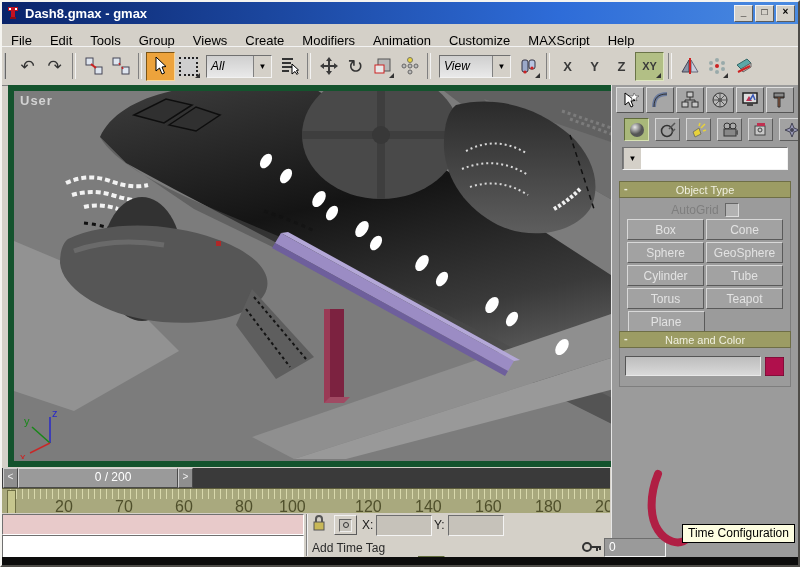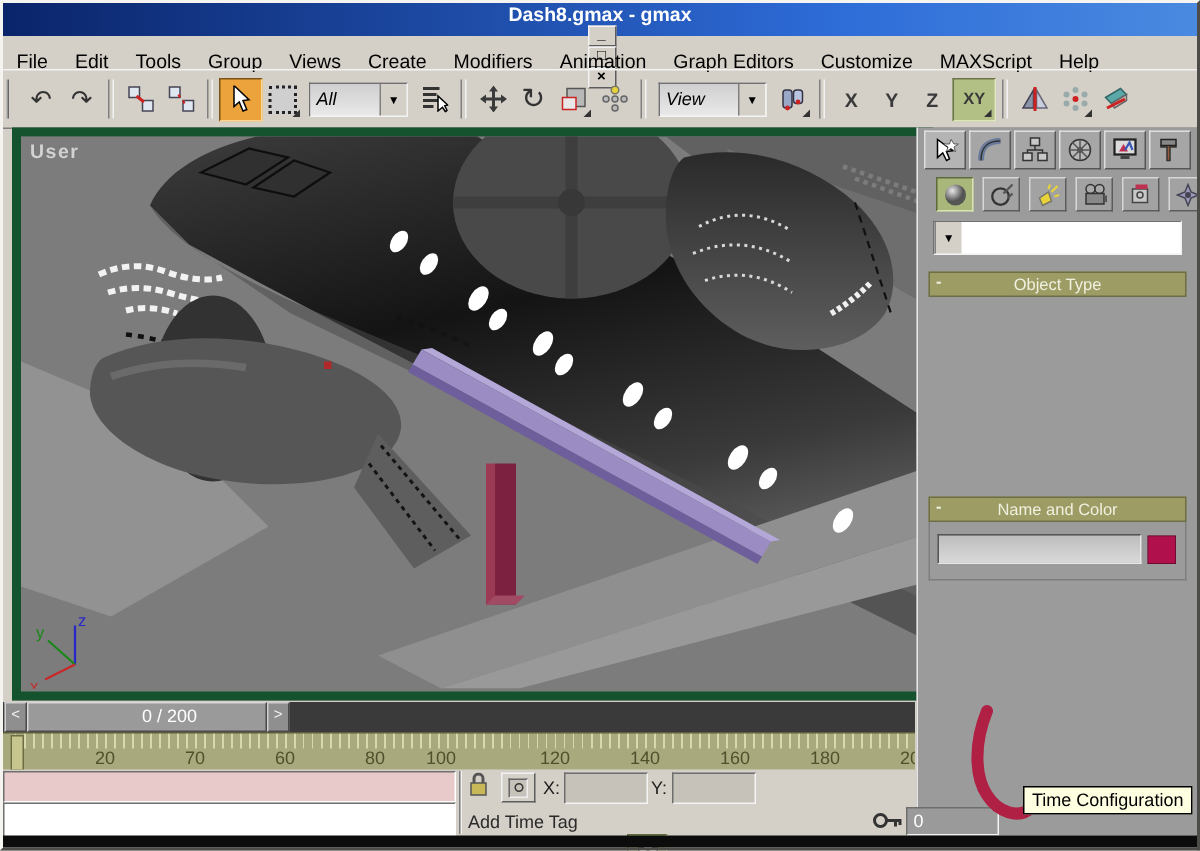--- a/index.html
+++ b/index.html
@@ -2,21 +2,21 @@
 <html><head>
 <meta charset="utf-8">
 <style>
   html,body{margin:0;padding:0;}
   body{width:800px;height:567px;position:relative;background:#d4d0c8;
        font-family:"Liberation Sans",sans-serif;overflow:hidden;}
   .abs{position:absolute;}
   .frame{left:0;top:0;right:0;bottom:0;border:2px solid;border-color:#f5f4f0 #4e4c48 #4e4c48 #f5f4f0;pointer-events:none;z-index:50;}
   
   .titlebar{left:2px;top:2px;right:2px;height:22px;background:linear-gradient(to right,#0a246a,#2e6cd8 70%,#4a8ae0);
-            display:flex;align-items:center;padding:0 3px;color:#fff;font-weight:bold;font-size:13px;flex-direction:column;}
+            display:flex;align-items:center;padding:0 3px;color:#fff;font-weight:bold;font-size:13px;}
   .winbtn{width:17px;height:15px;background:#d4d0c8;border:1px solid;border-color:#f2f2f2 #5c5c5c #5c5c5c #f2f2f2;
           margin-left:2px;font-size:10px;line-height:12px;text-align:center;color:#000;font-weight:bold;}
   
   .menubar{left:2px;top:24px;right:2px;height:22px;display:flex;align-items:center;font-size:13px;color:#000;}
   .menuitem{padding:2px 9px;margin-top:11px;}
   
   .toolbar{left:2px;top:46px;right:2px;height:38px;border-top:1px solid #f2f2f2;border-bottom:1px solid #808080;
            display:flex;align-items:center;padding-left:2px;}
   .tsep{width:2px;height:26px;border-left:1px solid #808080;border-right:1px solid #f2f2f2;margin:0 4px;}
   .tbtn{width:27px;height:27px;display:flex;align-items:center;justify-content:center;position:relative;color:#333;}
@@ -46,21 +46,21 @@
           color:#e2e2e2;font-size:12px;display:flex;align-items:center;justify-content:center;margin:1px;}
   
   .sliderrow{left:2px;top:468px;width:608px;height:20px;background:#3a3a3a;display:flex;align-items:center;}
   .sbtn{width:13px;height:18px;background:#8f8f8f;border:1px solid;border-color:#cfcfcf #4a4a4a #4a4a4a #cfcfcf;
         color:#f0f0f0;font-size:10px;line-height:16px;text-align:center;}
   .shandle{width:128px;height:18px;background:#9a9a9a;border:1px solid;border-color:#d6d6d6 #4a4a4a #4a4a4a #d6d6d6;
            color:#fff;font-size:12px;text-align:center;line-height:17px;padding-left:30px;}
   .trackbar{left:2px;top:488px;width:608px;height:24px;background:#a9a97e;border-top:1px solid #5e5e3c;overflow:hidden;}
   .ticks{position:absolute;left:8px;top:0;width:604px;height:10px;
          background:repeating-linear-gradient(to right,#d8d8ac 0 1px,transparent 1px 6px);}
-  .tlabel{position:absolute;top:9px;width:30px;text-align:center;font-size:12px;color:#50502c;}
+  .tlabel{position:absolute;top:9px;width:30px;font-size:16px;color:#50502c;}
   .marker0{position:absolute;left:5px;top:1px;width:7px;height:22px;background:#c6c68e;border:1px solid #6e6e44;}
   
   .listener-pink{left:2px;top:514px;width:300px;height:19px;background:#e8caca;border:1px solid;border-color:#707070 #fff #fff #707070;}
   .listener-white{left:2px;top:535px;width:300px;height:21px;background:#fff;border:1px solid;border-color:#707070 #fff #fff #707070;}
   .fieldlbl{font-size:12px;color:#1a1a1a;}
   .sfield{background:#c6c2ba;border:1px solid;border-color:#6e6e6e #f4f4f4 #f4f4f4 #6e6e6e;height:17px;}
   .bbtn{background:#d4d0c8;border:1px solid;border-color:#f2f2f2 #5c5c5c #5c5c5c #f2f2f2;display:flex;align-items:center;justify-content:center;position:relative;}
   .bbtn.on{background:#b9c08f;border-color:#5f6a3a #e2e8c8 #e2e8c8 #5f6a3a;}
   .tooltip{left:682px;top:524px;height:17px;background:#fefee1;border:1px solid #000;color:#000;
            font-size:12px;line-height:17px;padding:0 5px;white-space:nowrap;z-index:40;}
@@ -86,21 +86,20 @@
 
 <div class="abs menubar">
   <span class="menuitem">File</span>
   <span class="menuitem">Edit</span>
   <span class="menuitem">Tools</span>
   <span class="menuitem">Group</span>
   <span class="menuitem">Views</span>
   <span class="menuitem">Create</span>
   <span class="menuitem">Modifiers</span>
   <span class="menuitem">Animation</span>
-  <span class="menuitem">Graph Editors</span>
   <span class="menuitem">Customize</span>
   <span class="menuitem">MAXScript</span>
   <span class="menuitem">Help</span>
 </div>
 
 <div class="abs toolbar">
   <div style="width:4px;height:26px;border-left:2px ridge #bbb;margin-right:4px"></div>
   <div class="tbtn">
       <span class="glyph">↶</span>
     </div>
@@ -409,20 +408,37 @@
   </div>
   <div class="dropdown abs" style="left:10px;top:62px;width:164px">
     <span class="droparrow">▼</span>
   </div>
 
   <div class="abs" style="left:7px;top:96px;width:172px">
     <div class="rollhead">
       <span class="rollminus">-</span>
       <span>Object Type</span>
     </div>
+    <div style="border:1px solid #7e7e7e;border-top:none;padding:3px 4px 6px;background:#9b9b9b">
+      <div style="display:flex;align-items:center;justify-content:center;gap:6px;height:17px">
+        <span style="font-size:12px;color:#7e7e7e">AutoGrid</span>
+        <span style="width:12px;height:12px;background:#b2b2b2;border:1px solid;border-color:#666 #ddd #ddd #666"></span>
+      </div>
+      <div style="display:flex;flex-wrap:wrap;justify-content:center">
+        <div class="objbtn">Box</div>
+        <div class="objbtn">Cone</div>
+        <div class="objbtn">Sphere</div>
+        <div class="objbtn">GeoSphere</div>
+        <div class="objbtn">Cylinder</div>
+        <div class="objbtn">Tube</div>
+        <div class="objbtn">Torus</div>
+        <div class="objbtn">Teapot</div>
+        <div class="objbtn" style="margin-right:79px">Plane</div>
+      </div>
+    </div>
   </div>
 
   <div class="abs" style="left:7px;top:246px;width:172px">
     <div class="rollhead">
       <span class="rollminus">-</span>
       <span>Name and Color</span>
     </div>
     <div style="border:1px solid #7e7e7e;border-top:none;padding:8px 5px 10px;background:#9b9b9b;display:flex;align-items:center;gap:4px">
       <input style="width: 130px; height: 16px; background: linear-gradient(rgb(189, 189, 189), rgb(217, 217, 217)); border-width: 1px; border-style: solid; border-image: initial; border-color: rgb(85, 85, 85) rgb(232, 232, 232) rgb(232, 232, 232) rgb(85, 85, 85); font-size: 12px;" value="">
       <svg width="19" height="19">

